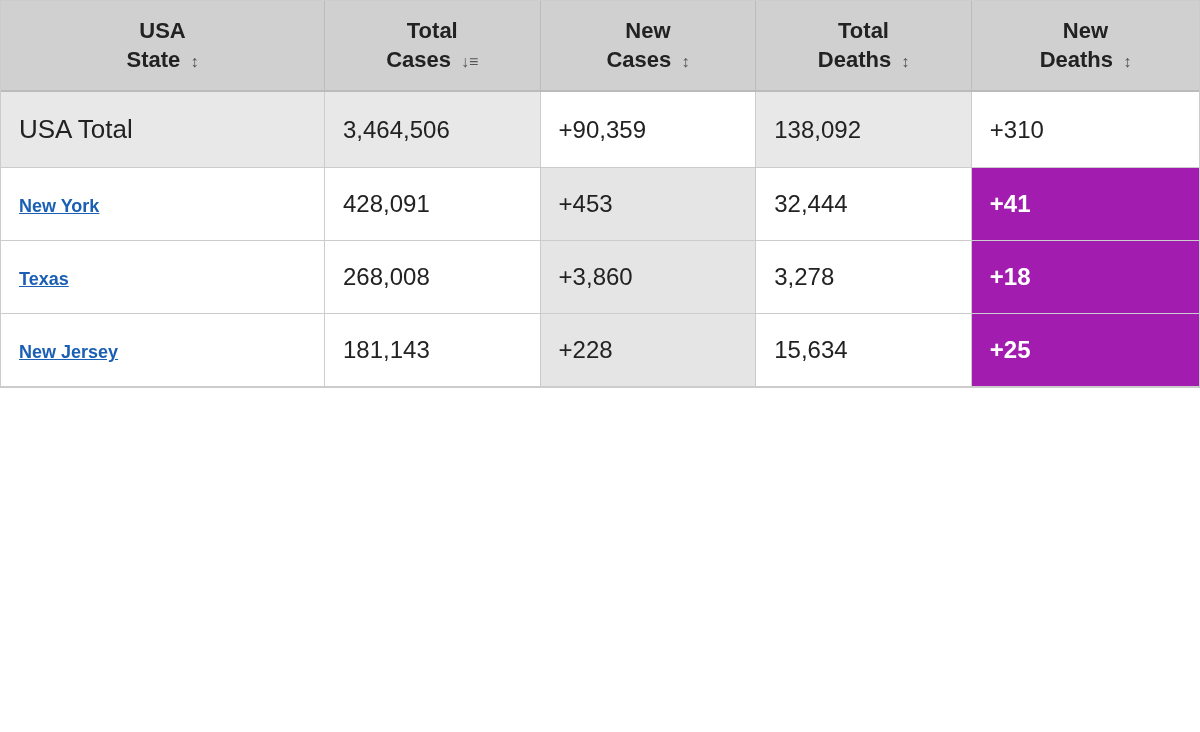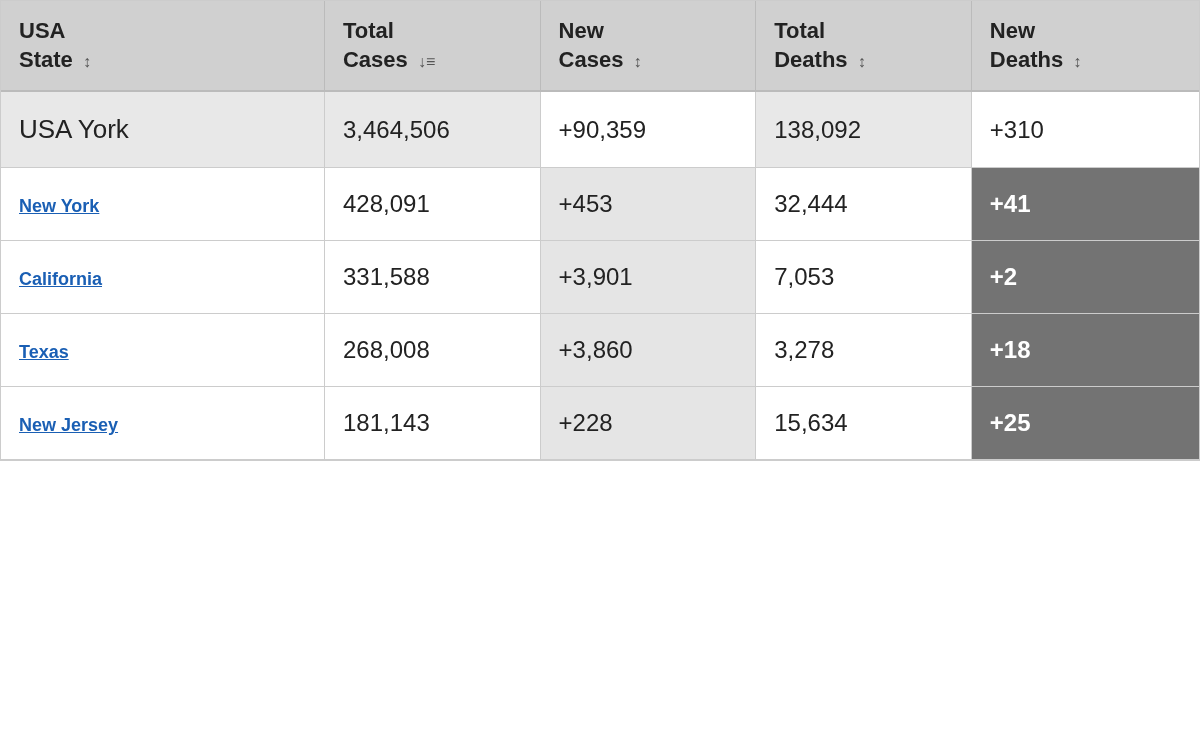--- a/index.html
+++ b/index.html
@@ -22,21 +22,21 @@
       border-collapse: collapse;
       table-layout: fixed;
     }
 
     thead tr {
       background-color: #d0d0d0;
     }
 
     thead th {
       padding: 16px 18px;
-      text-align: left;
+      text-align: center;
       font-size: 22px;
       font-weight: 600;
       color: #222;
       border-right: 1px solid #bbb;
       border-bottom: 2px solid #bbb;
       vertical-align: bottom;
       line-height: 1.3;
     }
 
     thead th:last-child {
@@ -87,21 +87,21 @@
       font-size: 26px;
       font-weight: 500;
       color: #222;
     }
 
     .new-cases-cell {
       background-color: #e5e5e5;
     }
 
     .new-deaths-cell {
-      background-color: #737373;
+      background-color: #a21caf;
       color: #fff;
       font-weight: 700;
     }
 
     .total-new-cases {
       background-color: #fff;
     }
 
     .total-new-deaths {
       background-color: #fff;
@@ -151,40 +151,33 @@
           <span style="white-space: pre-line;">New
 Deaths</span>
           <span class="sort-icon">↕</span>
         </th>
       </tr>
     </thead>
     <tbody id="table-body">
 
       <tr class="total-row">
         <td>
-          <span class="total-label">USA York</span>
+          <span class="total-label">USA Total</span>
         </td>
         <td>3,464,506</td>
         <td class="total-new-cases">+90,359</td>
         <td>138,092</td>
         <td class="total-new-deaths">+310</td>
       </tr>
     <tr class="data-row">
           <td><span class="state-link">New York</span></td>
           <td>428,091</td>
           <td class="new-cases-cell">+453</td>
           <td>32,444</td>
           <td class="new-deaths-cell">+41</td>
-        </tr>
-        <tr class="data-row">
-          <td><span class="state-link">California</span></td>
-          <td>331,588</td>
-          <td class="new-cases-cell">+3,901</td>
-          <td>7,053</td>
-          <td class="new-deaths-cell">+2</td>
         </tr>
         <tr class="data-row">
           <td><span class="state-link">Texas</span></td>
           <td>268,008</td>
           <td class="new-cases-cell">+3,860</td>
           <td>3,278</td>
           <td class="new-deaths-cell">+18</td>
         </tr>
         <tr class="data-row">
           <td><span class="state-link">New Jersey</span></td>

